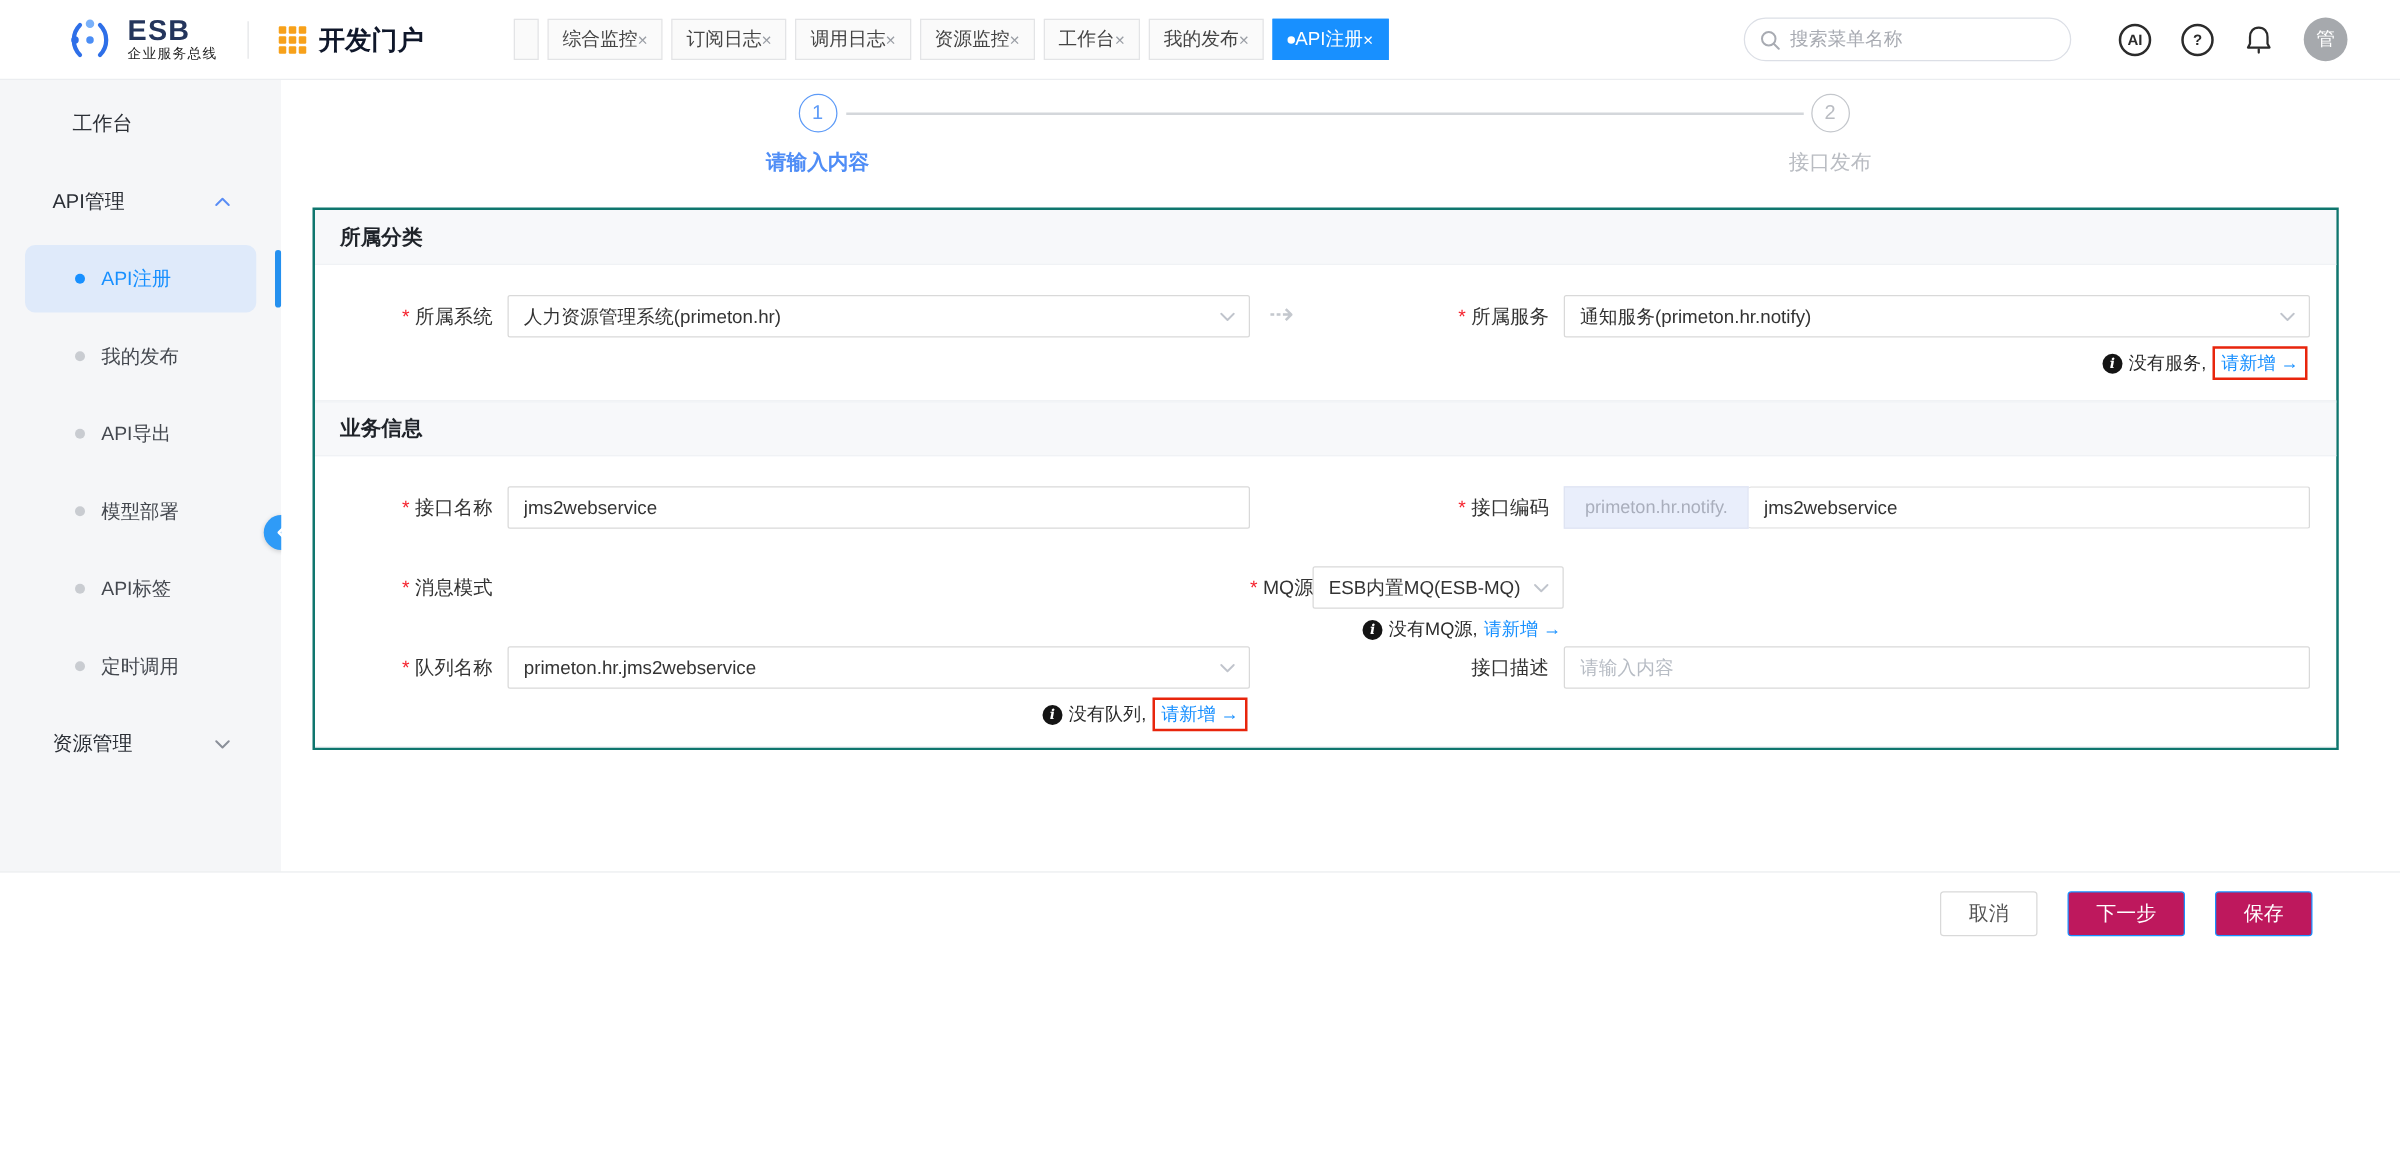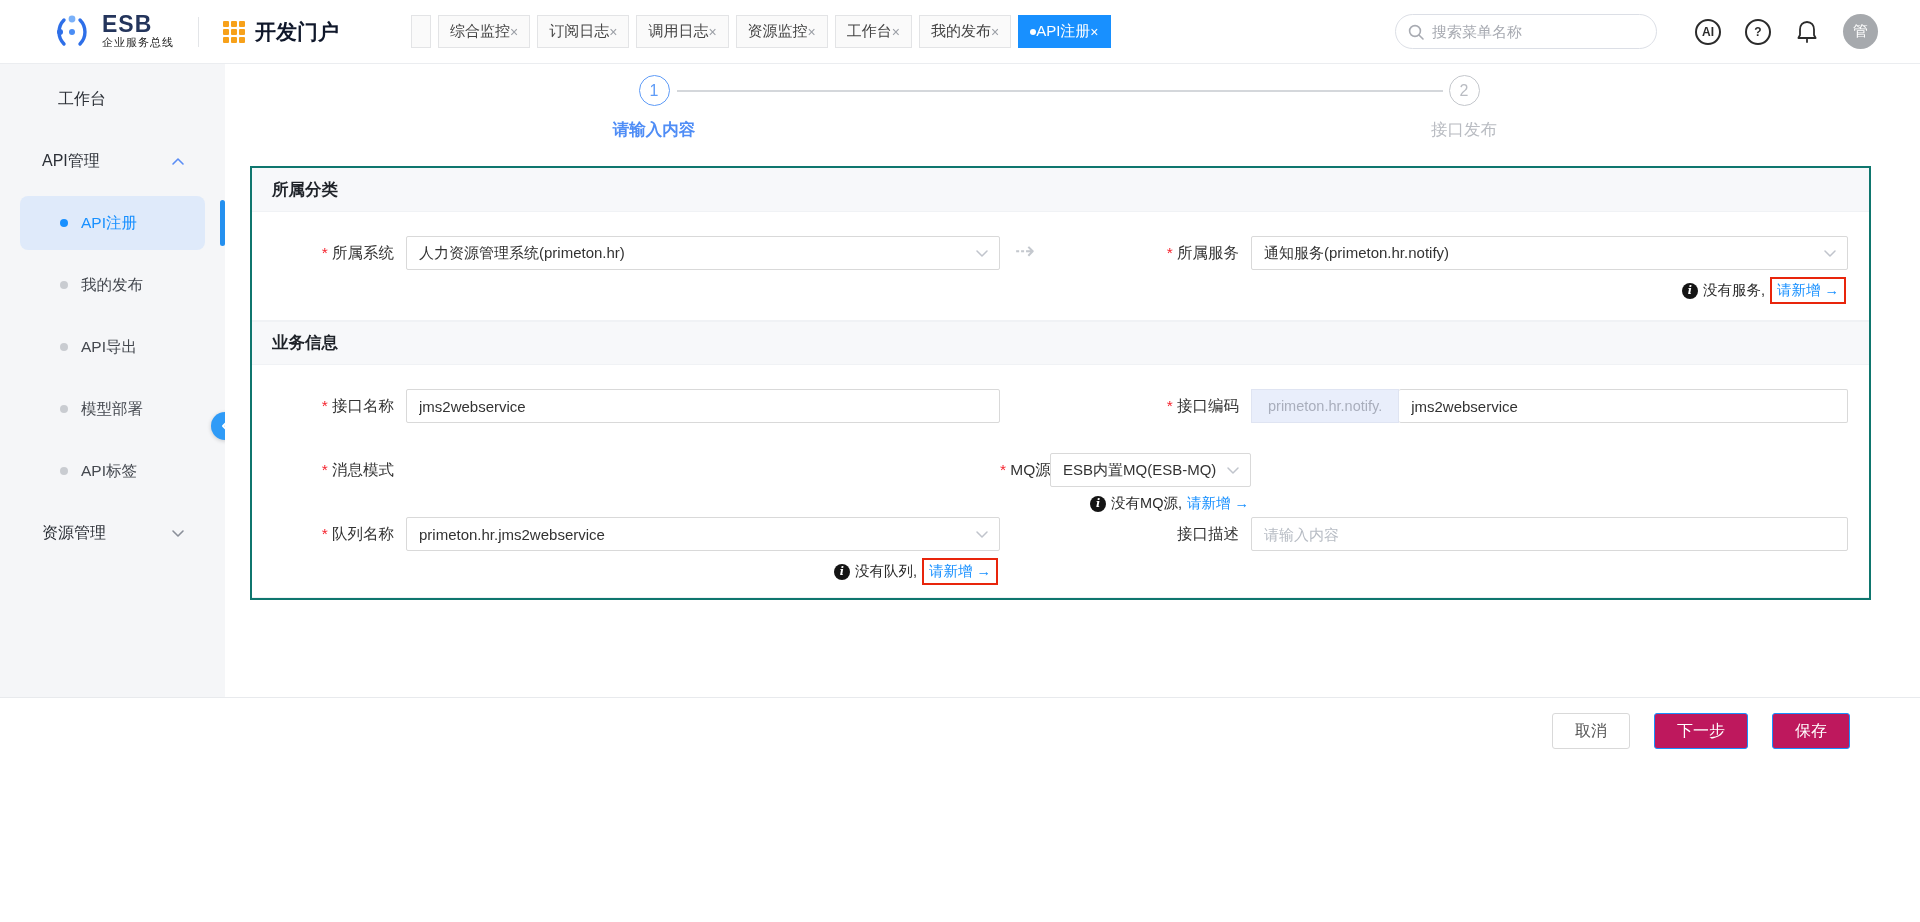--- a/index.html
+++ b/index.html
@@ -238,20 +238,24 @@
         <span>API导出</span>
       </div>
       <div class="s-item s-child">
         <span class="s-bullet"></span>
         <span>模型部署</span>
       </div>
       <div class="s-item s-child">
         <span class="s-bullet"></span>
         <span>API标签</span>
       </div>
+      <div class="s-item s-child">
+        <span class="s-bullet"></span>
+        <span>定时调用</span>
+      </div>
       <div class="s-item s-group">
         <span>资源管理</span>
         <svg width="14" height="9" viewBox="0 0 14 9">
           <polyline points="2,2 7,7 12,2" fill="none" stroke="#8a8f99" stroke-width="1.6" stroke-linecap="round" stroke-linejoin="round"></polyline>
         </svg>
       </div>
       <div class="s-active-bar"></div>
       <div class="collapse-btn">
         <svg width="14" height="14" viewBox="0 0 14 14">
           <polyline points="8.5,3.5 5,7 8.5,10.5" fill="none" stroke="#fff" stroke-width="2" stroke-linecap="round" stroke-linejoin="round"></polyline>

